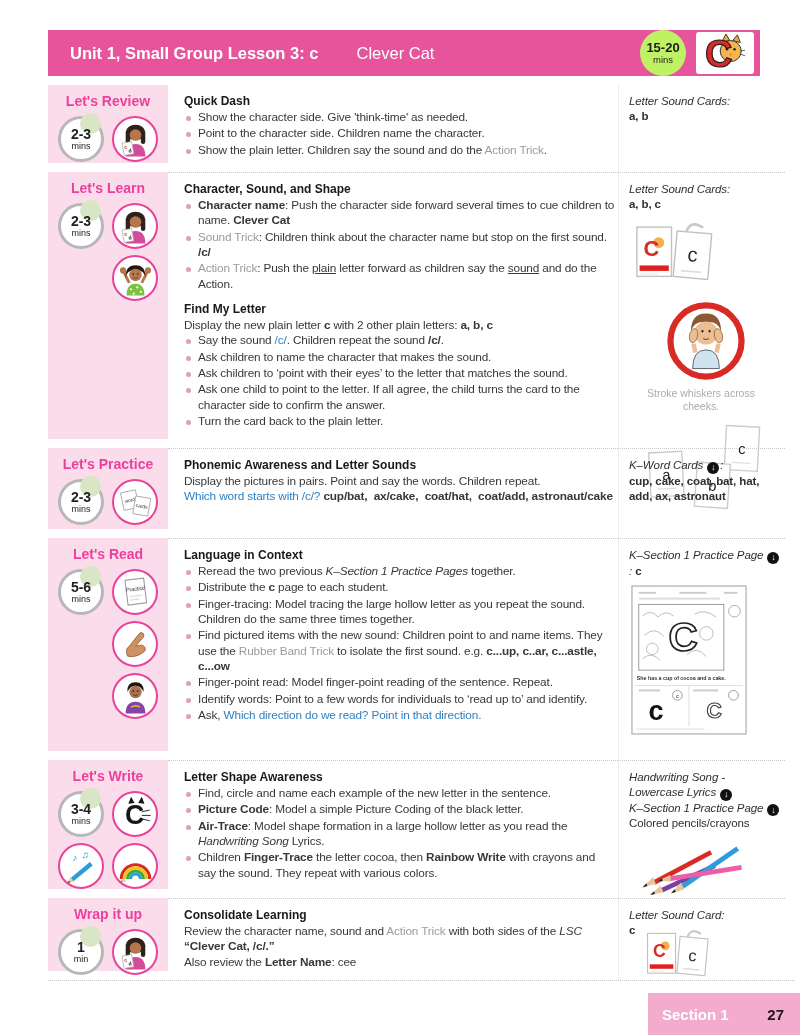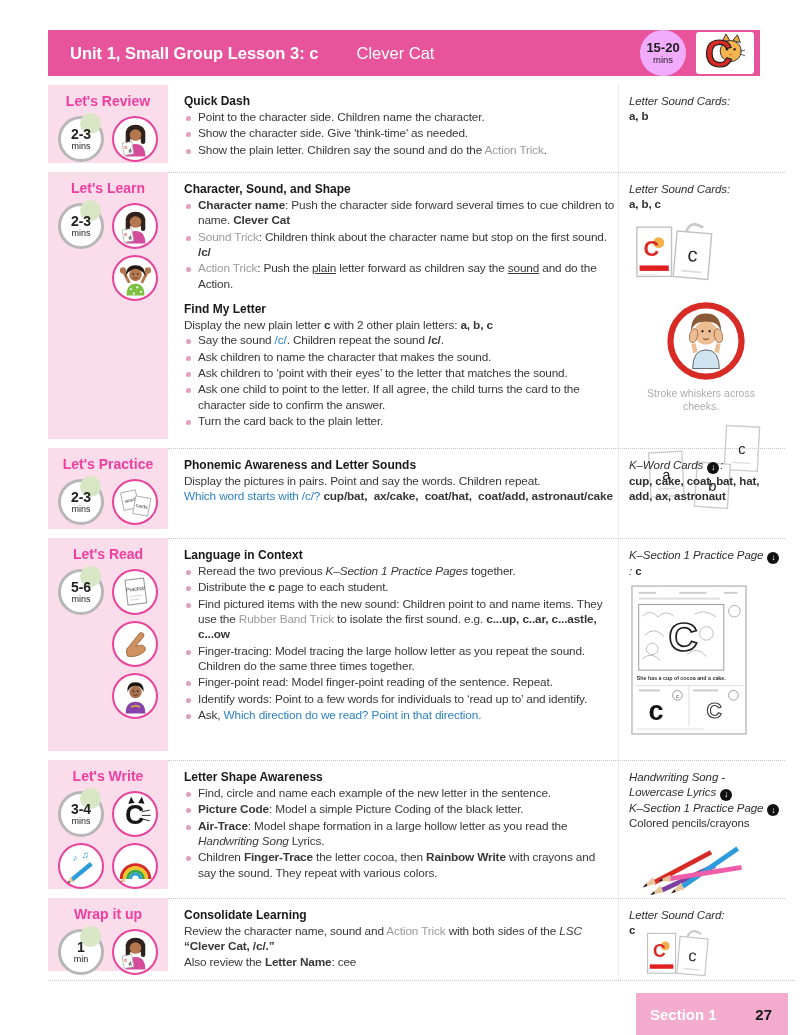--- a/index.html
+++ b/index.html
@@ -5,21 +5,21 @@
   html,body{margin:0;padding:0;background:#fff;}
   .page{position:relative;width:800px;height:1035px;background:#ffffff;overflow:hidden;
         font-family:"Liberation Sans",sans-serif;color:#383838;}
   svg{font-family:"Liberation Sans",sans-serif;}
 
   
   .header{position:absolute;left:48px;top:30px;width:712px;height:46px;background:#e7549b;
           display:flex;align-items:center;padding:0 6px 0 22px;box-sizing:border-box;}
   .header .t-bold{color:#fff;font-weight:bold;font-size:16.5px;}
   .header .t-reg{color:#fff;font-size:16.5px;margin-left:38px;}
-  .badge{margin-left:auto;width:46px;height:46px;border-radius:50%;background:#f0abfc;
+  .badge{margin-left:auto;width:46px;height:46px;border-radius:50%;background:#bef264;
          display:flex;flex-direction:column;align-items:center;justify-content:center;line-height:1;}
   .badge .b1{font-size:13px;font-weight:bold;color:#1c1c1c;}
   .badge .b2{font-size:9.5px;color:#1c1c1c;margin-top:1px;}
   .logo{margin-left:10px;width:58px;height:42px;background:#fff;border-radius:3px;
         display:flex;align-items:center;justify-content:center;}
 
   
   .rows{position:absolute;left:48px;top:85px;width:747px;border-bottom:1.5px dotted #c9c9c9;}
   .row{display:flex;}
   .r1{height:87px}.r2{height:276px}.r3{height:90px}.r4{height:222px}.r5{height:138px}.r6{height:82px}
@@ -58,21 +58,21 @@
   .s-b{font-weight:bold;}
   .s-i{font-style:italic;}
   .s-g{color:#9b9b9b;}
   .s-bl{color:#2e80c4;}
   .s-u{text-decoration:underline;}
   .s-dl{display:inline-flex;align-items:center;justify-content:center;width:12px;height:12px;
         border-radius:50%;background:#111;color:#fff;font-size:9px;font-weight:bold;font-style:normal;
         line-height:1;vertical-align:-1px;margin:0 1px;}
 
   
-  .footer{position:absolute;right:12px;top:993px;width:152px;height:42px;background:#f3abce;
+  .footer{position:absolute;right:0;top:993px;width:152px;height:42px;background:#f3abce;
           display:flex;align-items:center;}
   .footer .sec{color:#fff;font-weight:bold;font-size:15px;margin-left:14px;}
   .footer .pg{color:#1a1a1a;font-weight:bold;font-size:15px;margin-left:auto;margin-right:16px;}
 </style>
 </head>
 <body>
 
 <div class="page">
 
   <div class="header">
@@ -121,22 +121,22 @@
                 <text x="14.5" y="38" font-size="6" fill="#222" font-weight="bold">d</text>
                   </g>
             </svg>
               </div>
         </div>
       </div>
         </div>
       <div class="main">
         <h3>Quick Dash</h3>
         <ul>
+            <li><span>Show the character side. Give 'think-time' as needed.</span></li>
             <li><span>Point to the character side. Children name the character.</span></li>
-            <li><span>Show the character side. Give 'think-time' as needed.</span></li>
             <li><span>Show the plain letter. Children say the sound and do the </span><span class="s-g">Action Trick</span><span>.</span></li>
           </ul>
       </div>
       <div class="mats">
         <p class="mat-line"><span class="s-i">Letter Sound Cards:</span></p>
         <p class="mat-line"><span class="s-b">a, b</span></p>
       </div>
     </div>
 
     <div class="row r2">
@@ -331,22 +331,22 @@
             </svg>
               </div>
         </div>
       </div>
         </div>
       <div class="main">
         <h3>Language in Context</h3>
         <ul>
             <li><span>Reread the two previous </span><span class="s-i">K–Section 1 Practice Pages</span><span> together.</span></li>
             <li><span>Distribute the </span><span class="s-b">c</span><span> page to each student.</span></li>
+            <li><span>Finger-tracing: Model tracing the large hollow letter as you repeat the sound. Children do the same three times together.</span></li>
             <li><span>Find pictured items with the new sound: Children point to and name items. They use the </span><span class="s-g">Rubber Band Trick</span><span> to isolate the first sound. e.g. </span><span class="s-b">c...up, c..ar, c...astle, c...ow</span></li>
-            <li><span>Finger-tracing: Model tracing the large hollow letter as you repeat the sound. Children do the same three times together.</span></li>
             <li><span>Finger-point read: Model finger-point reading of the sentence. Repeat.</span></li>
             <li><span>Identify words: Point to a few words for individuals to ‘read up to’ and identify.</span></li>
             <li><span>Ask, </span><span class="s-bl">Which direction do we read? Point in that direction.</span></li>
           </ul>
       </div>
       <div class="mats">
         <p class="mat-line"><span class="s-i">K–Section 1 Practice Page </span><span class="s-dl">↓</span><span class="s-i">: </span><span class="s-b">c</span></p>
         <div class="mat-img">
           <svg viewBox="0 0 120 155" width="116" height="150">
             <rect x="1" y="1" width="118" height="153" fill="#fff" stroke="#bbb" stroke-width="1.5"></rect>

